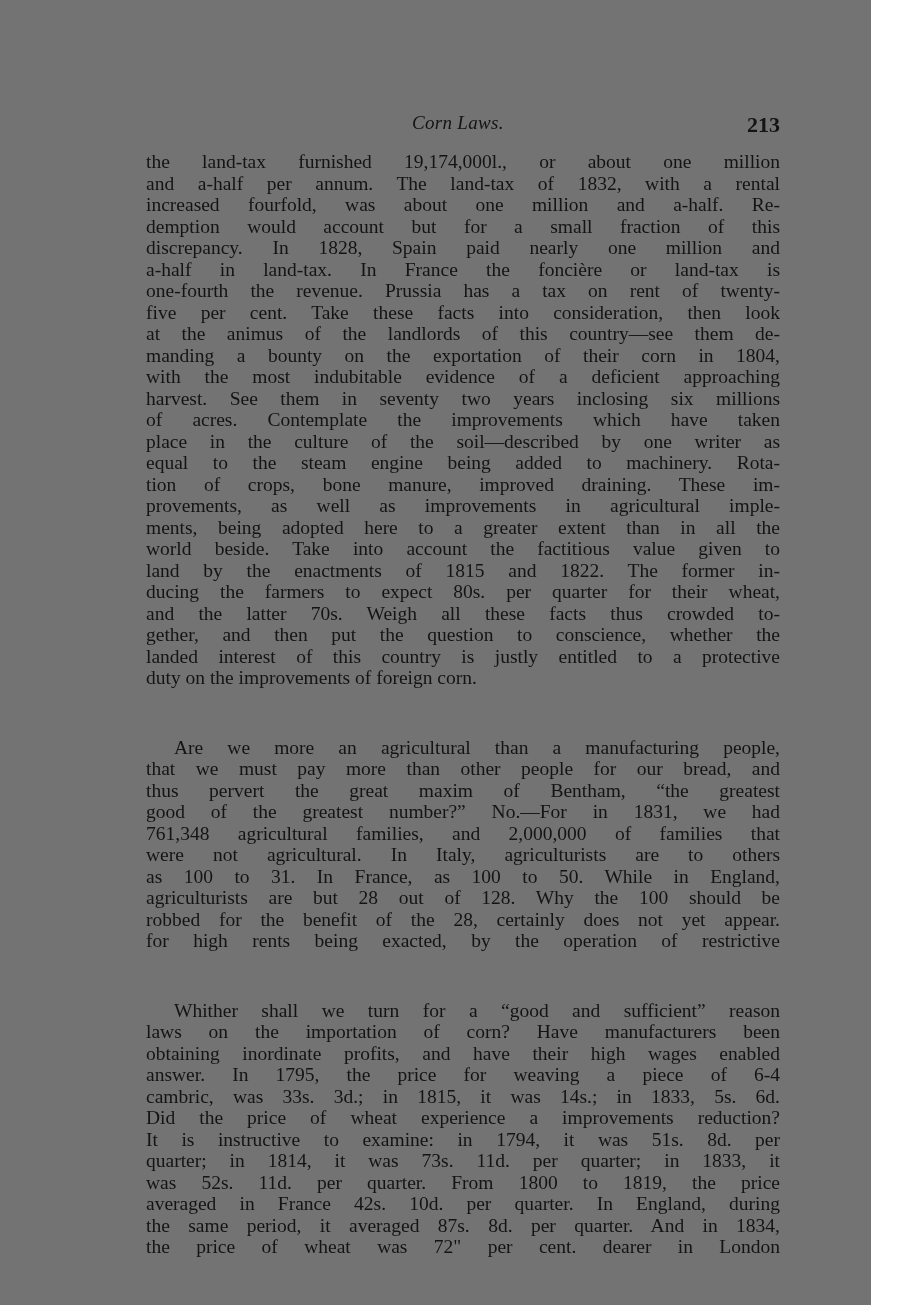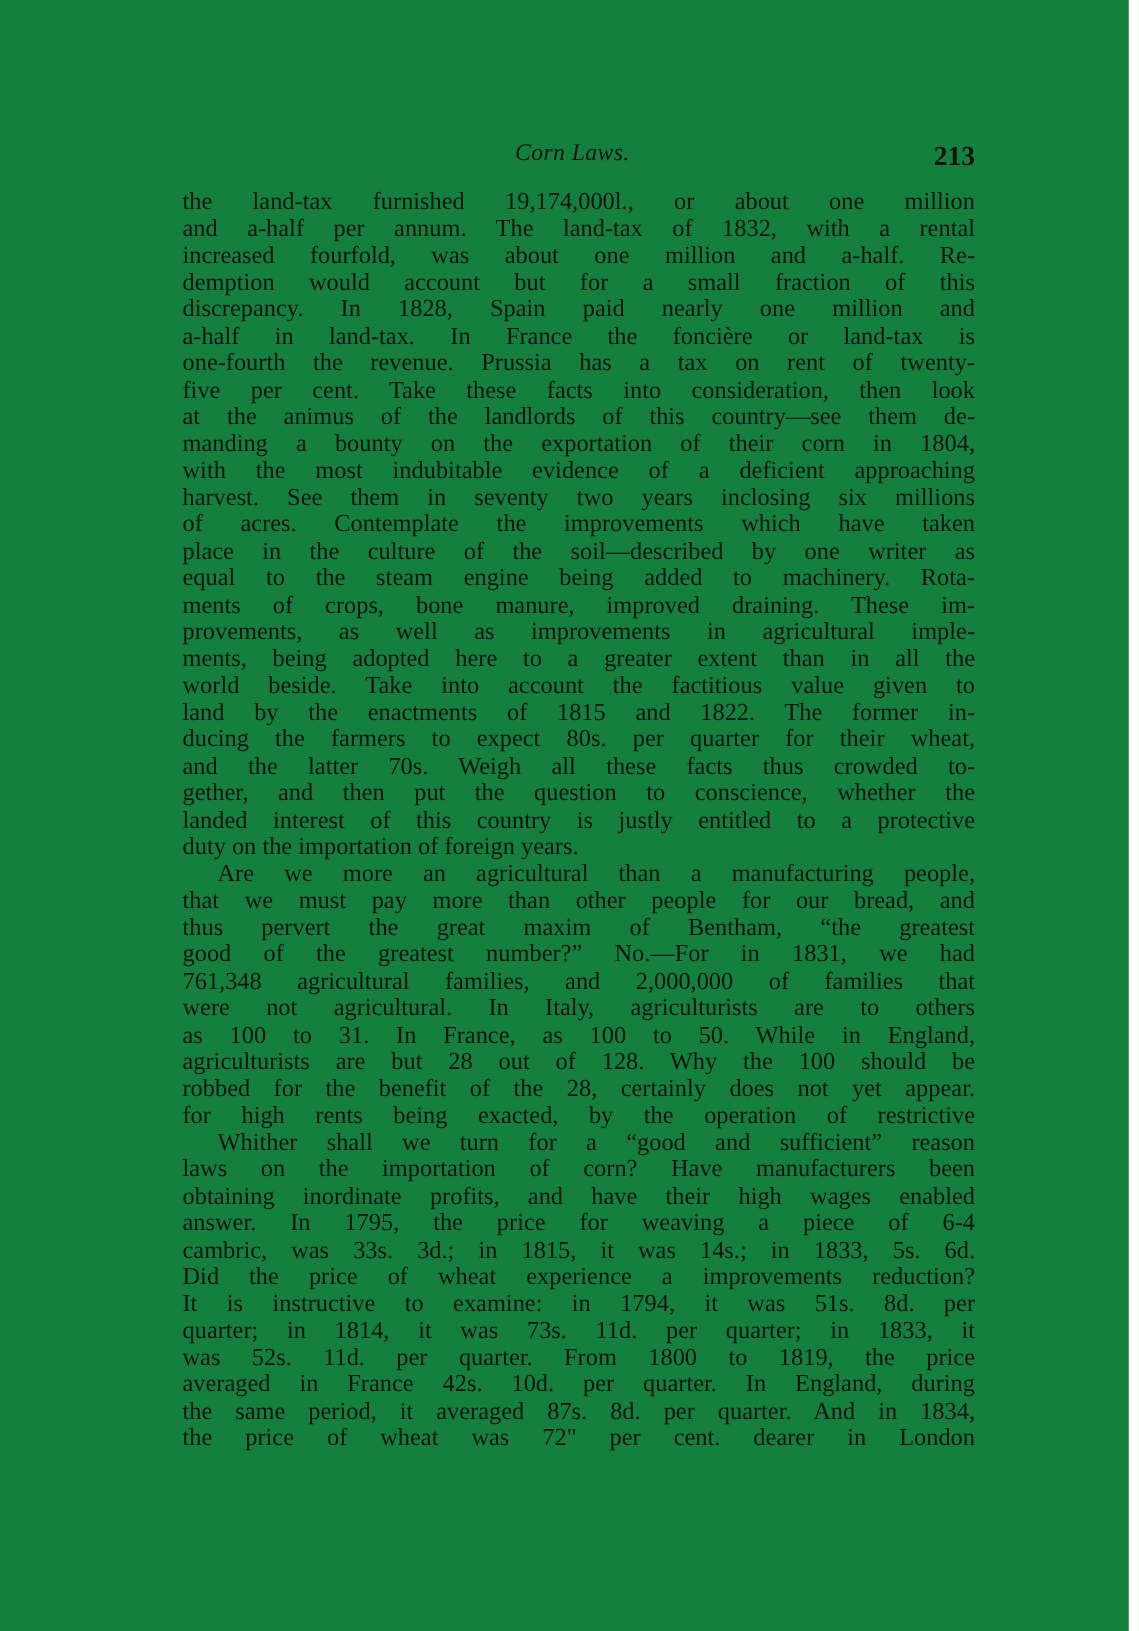--- a/index.html
+++ b/index.html
@@ -12,23 +12,24 @@
       height: 1305px;
       position: relative;
       overflow: hidden;
       color: #141414;
       font-family: "Liberation Serif", "DejaVu Serif", serif;
     }
     .page {
       position: absolute;
       left: 0;
       top: 0;
-      width: 903px;
+      width: 823px;
       height: 1305px;
-      background: #15803d;
+      background: #737373;
+      padding-left: 48px;
     }
     .running-head {
       position: absolute;
       top: 112px;
       left: 146px;
       width: 634px;
       height: 26px;
     }
     .running-title {
       position: absolute;
@@ -59,20 +60,21 @@
       white-space: nowrap;
       text-align: justify;
       text-align-last: justify;
       overflow: visible;
     }
     .line.last {
       text-align-last: left;
     }
     .line.indent {
       padding-left: 28px;
+      margin-top: 48px;
     }
   </style>
 </head>
 <body>
 
 <div class="page">
 
   <div class="running-head">
     <span class="running-title">Corn Laws.</span>
     <span class="page-number">213</span>
@@ -89,30 +91,30 @@
       <span class="line">a-half in land-tax. In France the foncière or land-tax is</span>
       <span class="line">one-fourth the revenue. Prussia has a tax on rent of twenty-</span>
       <span class="line">five per cent. Take these facts into consideration, then look</span>
       <span class="line">at the animus of the landlords of this country—see them de-</span>
       <span class="line">manding a bounty on the exportation of their corn in 1804,</span>
       <span class="line">with the most indubitable evidence of a deficient approaching</span>
       <span class="line">harvest. See them in seventy two years inclosing six millions</span>
       <span class="line">of acres. Contemplate the improvements which have taken</span>
       <span class="line">place in the culture of the soil—described by one writer as</span>
       <span class="line">equal to the steam engine being added to machinery. Rota-</span>
-      <span class="line">ments of crops, bone manure, improved draining. These im-</span>
+      <span class="line">tion of crops, bone manure, improved draining. These im-</span>
       <span class="line">provements, as well as improvements in agricultural imple-</span>
       <span class="line">ments, being adopted here to a greater extent than in all the</span>
       <span class="line">world beside. Take into account the factitious value given to</span>
       <span class="line">land by the enactments of 1815 and 1822. The former in-</span>
       <span class="line">ducing the farmers to expect 80s. per quarter for their wheat,</span>
       <span class="line">and the latter 70s. Weigh all these facts thus crowded to-</span>
       <span class="line">gether, and then put the question to conscience, whether the</span>
       <span class="line">landed interest of this country is justly entitled to a protective</span>
-      <span class="line last">duty on the importation of foreign years.</span>
+      <span class="line last">duty on the improvements of foreign corn.</span>
     </div>
 
     <div class="paragraph">
       <span class="line indent">Are we more an agricultural than a manufacturing people,</span>
       <span class="line">that we must pay more than other people for our bread, and</span>
       <span class="line">thus pervert the great maxim of Bentham, “the greatest</span>
       <span class="line">good of the greatest number?” No.—For in 1831, we had</span>
       <span class="line">761,348 agricultural families, and 2,000,000 of families that</span>
       <span class="line">were not agricultural. In Italy, agriculturists are to others</span>
       <span class="line">as 100 to 31. In France, as 100 to 50. While in England,</span>

